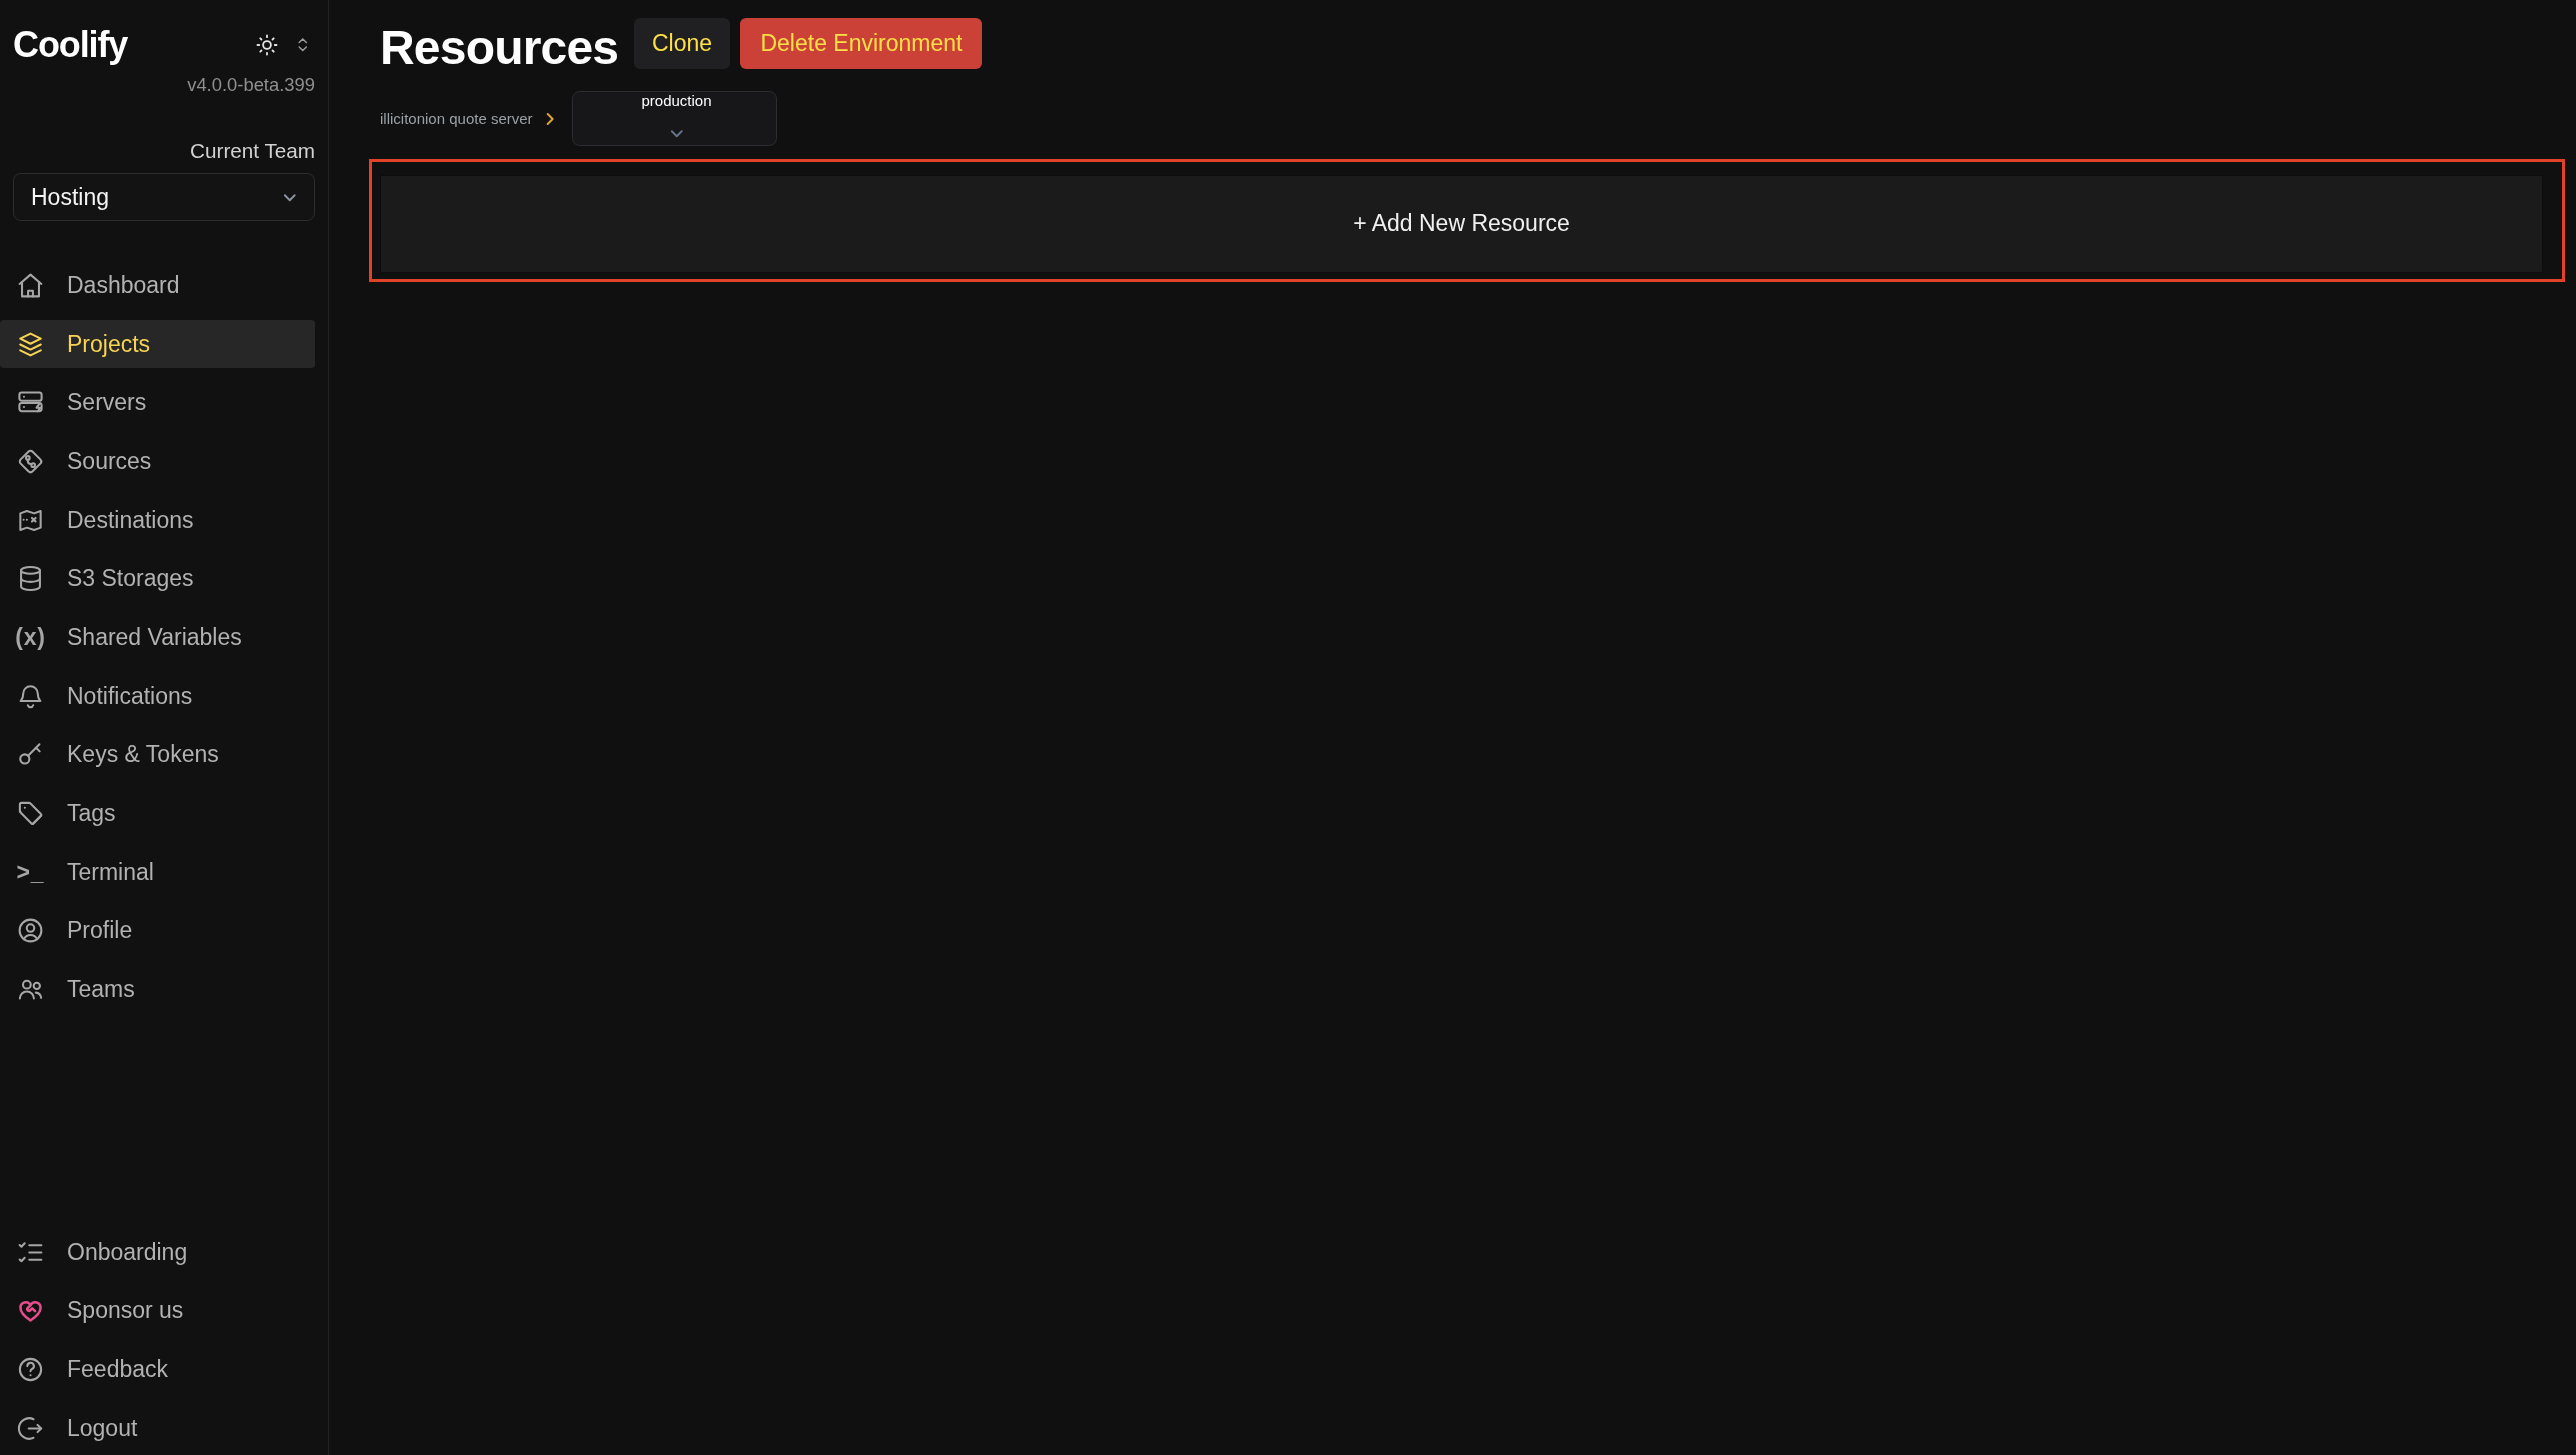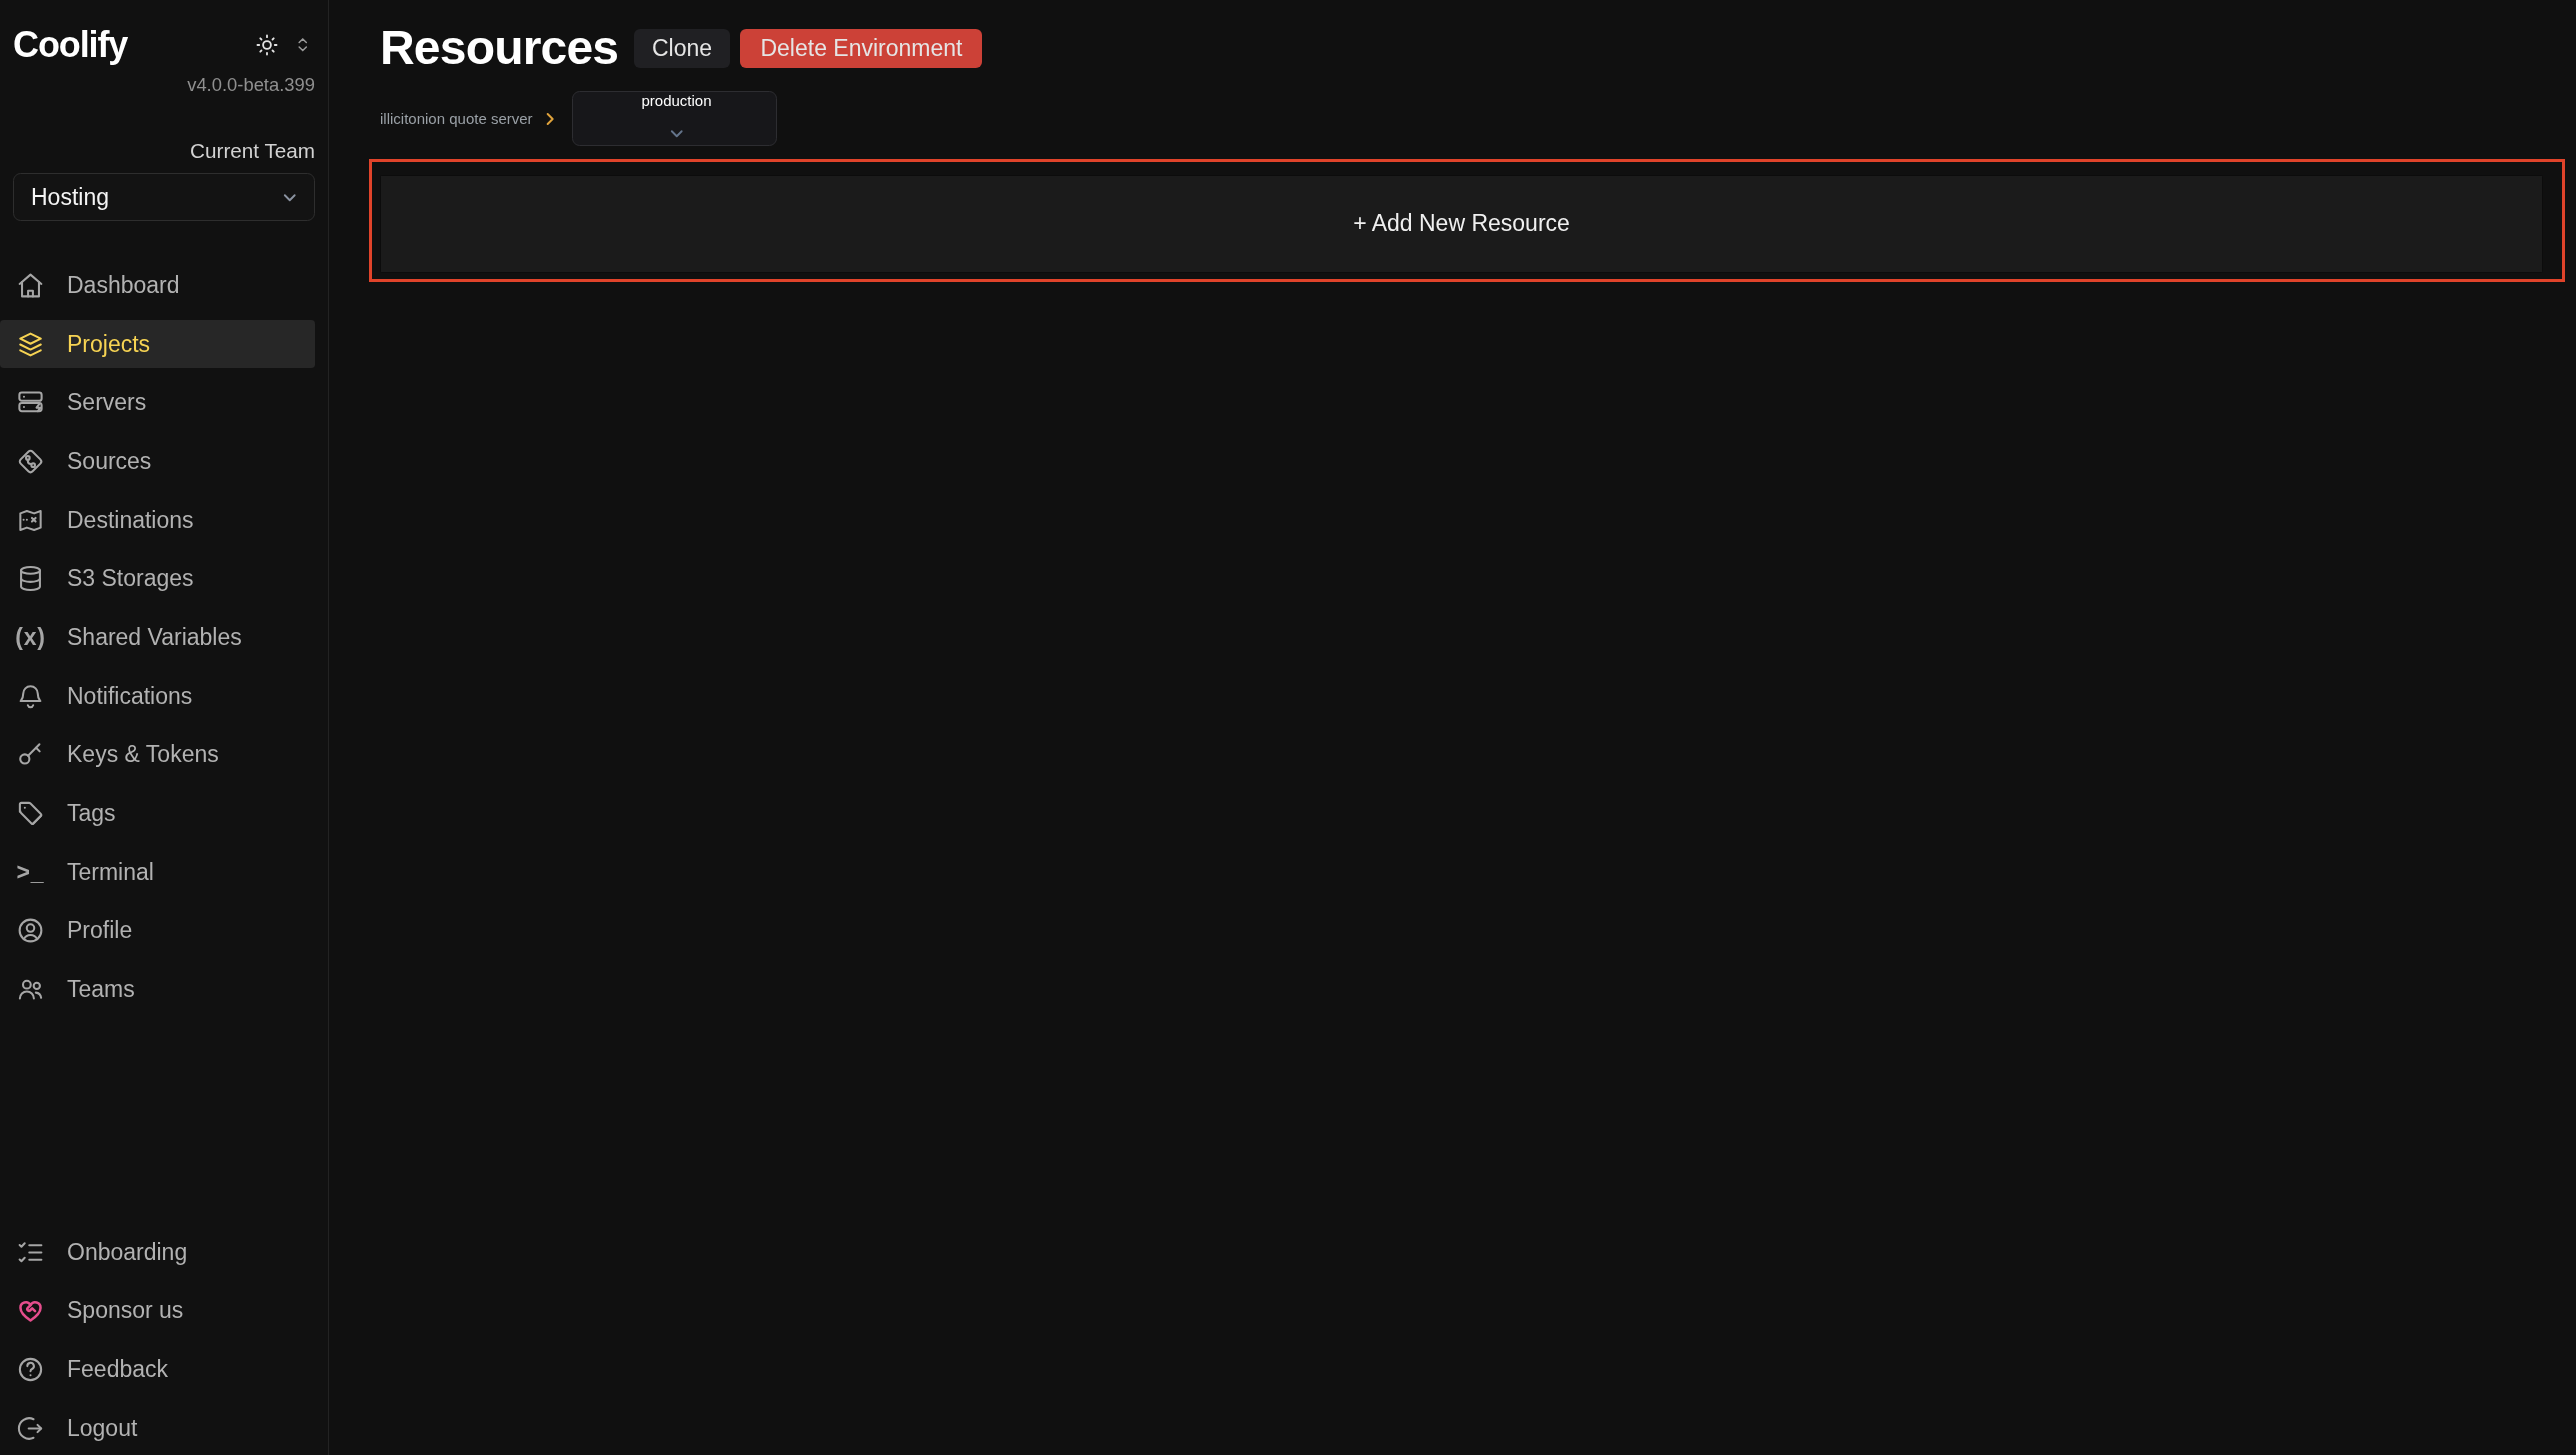--- a/index.html
+++ b/index.html
@@ -52,24 +52,24 @@
   .nav-item.sponsor .ic{color:var(--pink)}
   .nav-item.sponsor .ic svg{stroke-width:2.1}
   .spacer{flex:1 1 auto}
   .nav.footer{margin-top:0;margin-bottom:0}
   
   .main{
     flex:1;position:relative;height:100%;
     background:#101010;
     padding:18.4px 33px 0 51px;
   }
-  .header-row{display:flex;align-items:center;height:60px}
+  .header-row{display:flex;height:60px}
   .page-title{font-size:48px;font-weight:700;letter-spacing:-0.8px;margin:0;line-height:60px;color:#fff}
-  .btn{height:39px;border:none;border-radius:6.1px;display:inline-flex;align-items:center;
-       font-size:23px;color:#e5e5e5;cursor:pointer;font-family:inherit}
+  .btn{height:51px;border:none;border-radius:6.1px;display:inline-flex;align-items:center;
+       font-size:23px;color:#fde047;cursor:pointer;font-family:inherit}
   .btn-clone{background:#202023;padding:0 18.4px;margin-left:15.3px}
   .btn-danger{background:var(--danger);padding:0 20px;margin-left:10px}
   .breadcrumb{display:flex;align-items:center;margin-top:12.3px;height:55px;font-size:15px}
   .crumb-project{color:#9aa0a6;cursor:pointer}
   .ic-crumb{width:20px;height:20px;color:#e0a33c;margin:2.3px 6.1px 0 7.7px}
   .env-select{
     width:205px;height:55px;margin-left:6.1px;
     background:#17171a;border:1.5px solid #2d2d31;border-radius:7.7px;
     display:flex;align-items:center;justify-content:space-between;
     padding:0 15.3px 0 18.4px;color:#fff;cursor:pointer;flex-direction:column;

